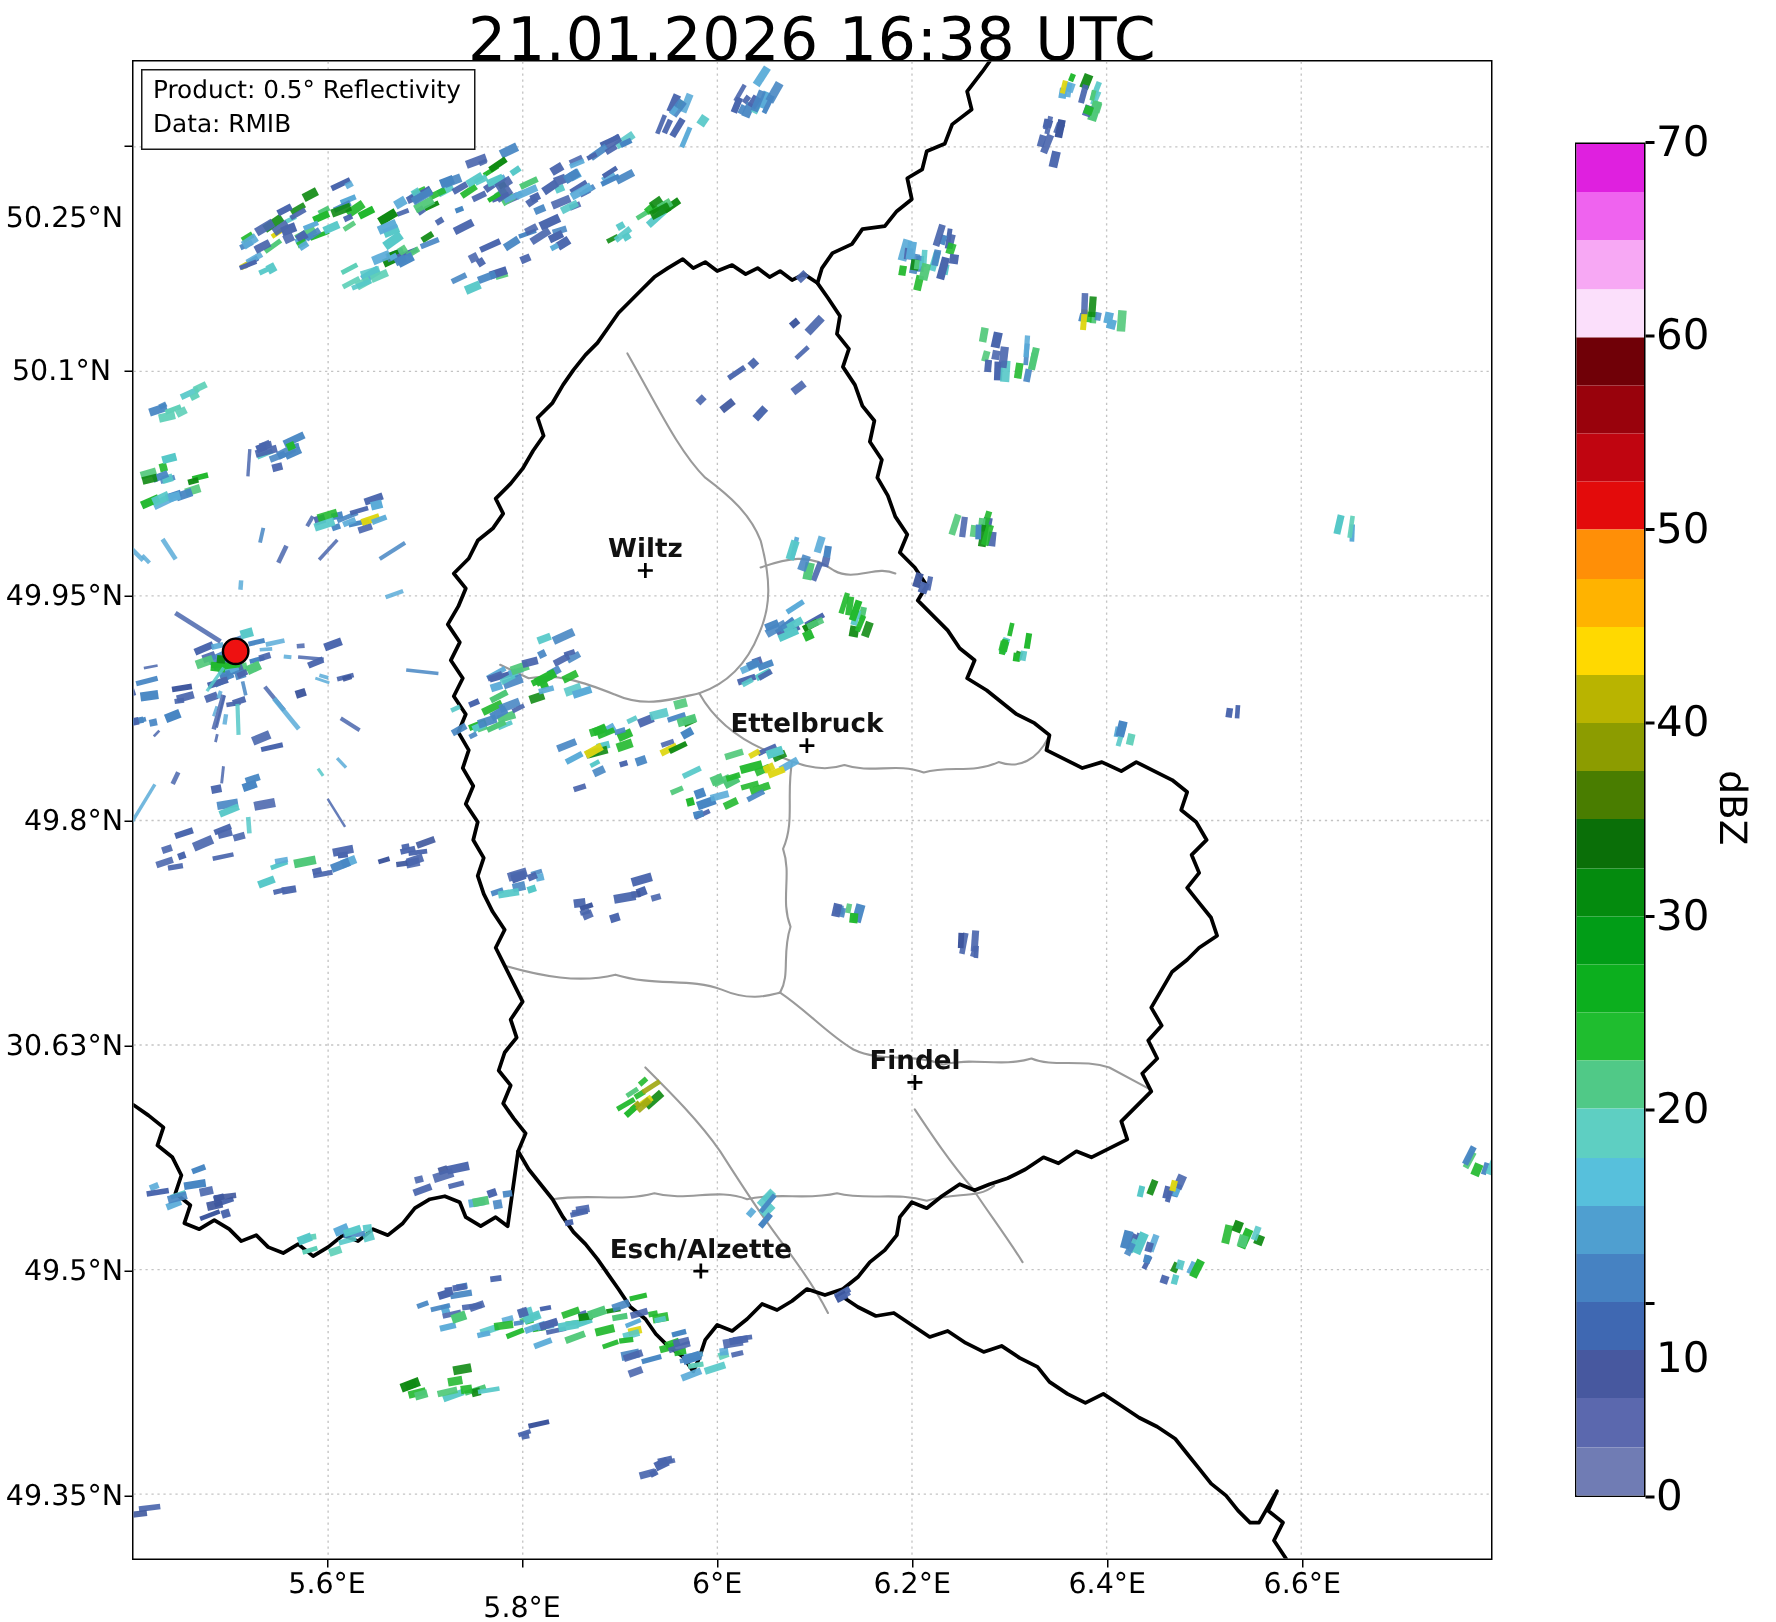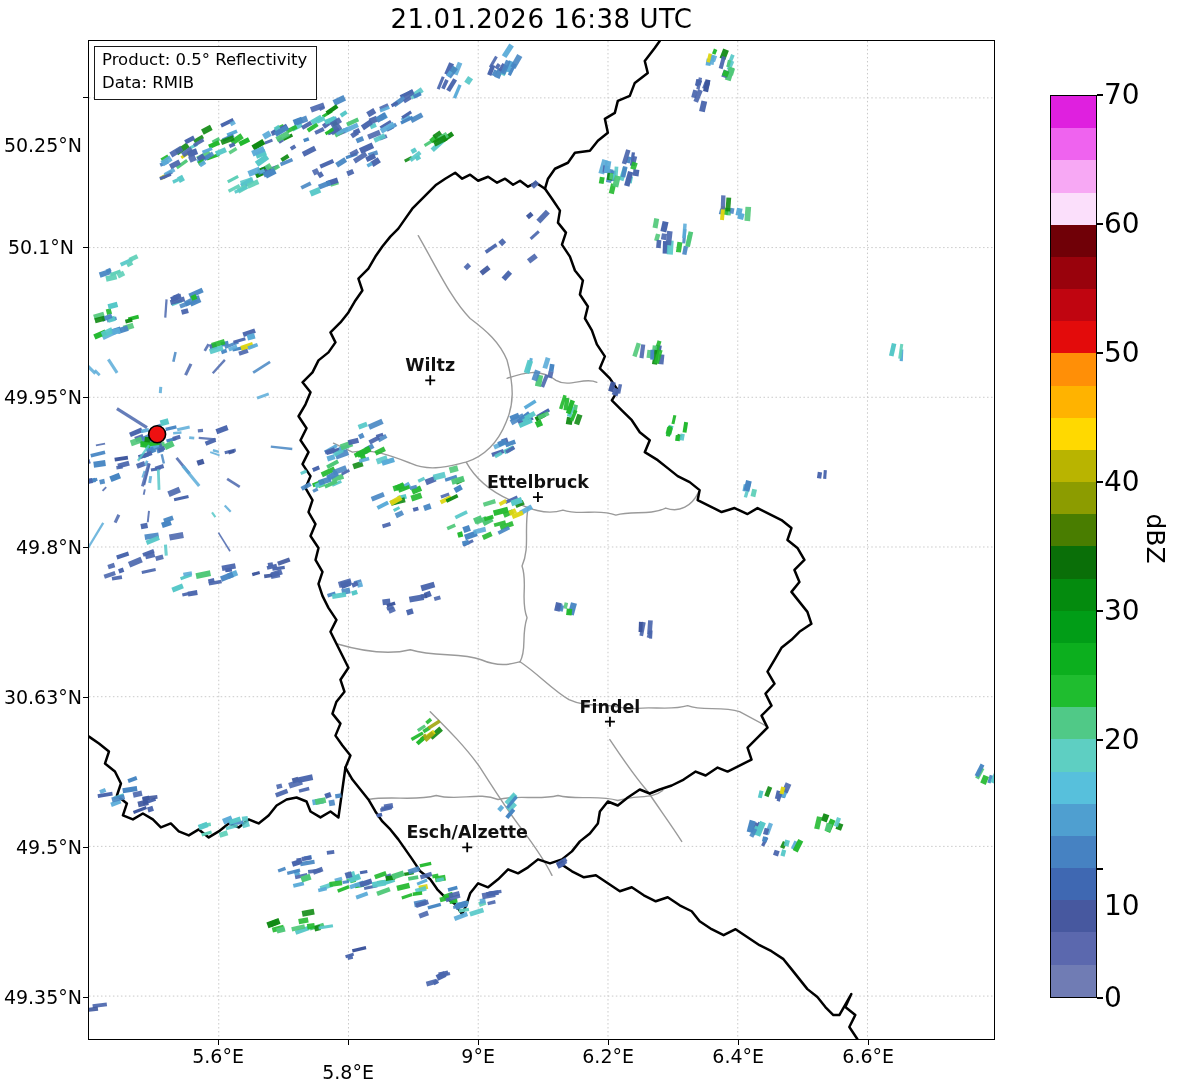--- a/index.html
+++ b/index.html
@@ -1,20 +1,20 @@
 <!DOCTYPE html>
 <html><head>
 <meta charset="utf-8">
 <style>
   html,body{margin:0;padding:0;background:#fff;}
   body{width:1184px;height:1081px;position:relative;overflow:hidden;
        font-family:"DejaVu Sans","Liberation Sans",sans-serif;color:#000;}
   .fig{position:absolute;inset:0;}
   .title{position:absolute;left:88px;top:4px;width:907px;text-align:center;
-         font-size:26px;letter-spacing:0.5px;}
+         font-size:40px;letter-spacing:0.5px;}
   .plot{position:absolute;left:88px;top:40px;width:907px;height:1000px;
         border:1.7px solid #000;box-sizing:border-box;background:#fff;}
   .plot svg{position:absolute;left:0;top:0;width:100%;height:100%;display:block;}
   .annot{position:absolute;left:5px;top:5px;background:#fff;border:1.3px solid #1a1a1a;
          padding:2px 9px 4px 7px;font-size:16.5px;line-height:1.38;z-index:5;}
   .lat-lab{position:absolute;width:82px;left:0;text-align:right;font-size:19px;
            transform:translateY(-50%);}
   .lon-lab{position:absolute;top:1045px;font-size:19px;transform:translateX(-50%);}
   .tick{position:absolute;background:#000;}
   .cbar{position:absolute;left:1050px;top:95px;width:47px;height:903px;
@@ -927,21 +927,21 @@
       <div class="lat-lab" style="top: 247px; text-align: center;">50.1°N</div>
       <div class="lat-lab" style="top: 397px;">49.95°N</div>
       <div class="lat-lab" style="top: 547px;">49.8°N</div>
       <div class="lat-lab" style="top: 697px;">30.63°N</div>
       <div class="lat-lab" style="top: 847px;">49.5°N</div>
       <div class="lat-lab" style="top: 997px;">49.35°N</div>
     </div>
   <div id="lon-axis">
       <div class="lon-lab" style="left: 218.036px;">5.6°E</div>
       <div class="lon-lab" style="left: 348.072px; margin-top: 16px;">5.8°E</div>
-      <div class="lon-lab" style="left: 478.108px;">9°E</div>
+      <div class="lon-lab" style="left: 478.108px;">6°E</div>
       <div class="lon-lab" style="left: 608.143px;">6.2°E</div>
       <div class="lon-lab" style="left: 738.179px;">6.4°E</div>
       <div class="lon-lab" style="left: 868.215px;">6.6°E</div>
     </div>
 
   <div class="cbar" id="cbar">
       <div class="cbar-seg" style="background: rgb(223, 32, 223);"></div>
       <div class="cbar-seg" style="background: rgb(239, 99, 239);"></div>
       <div class="cbar-seg" style="background: rgb(247, 168, 244);"></div>
       <div class="cbar-seg" style="background: rgb(251, 223, 251);"></div>

